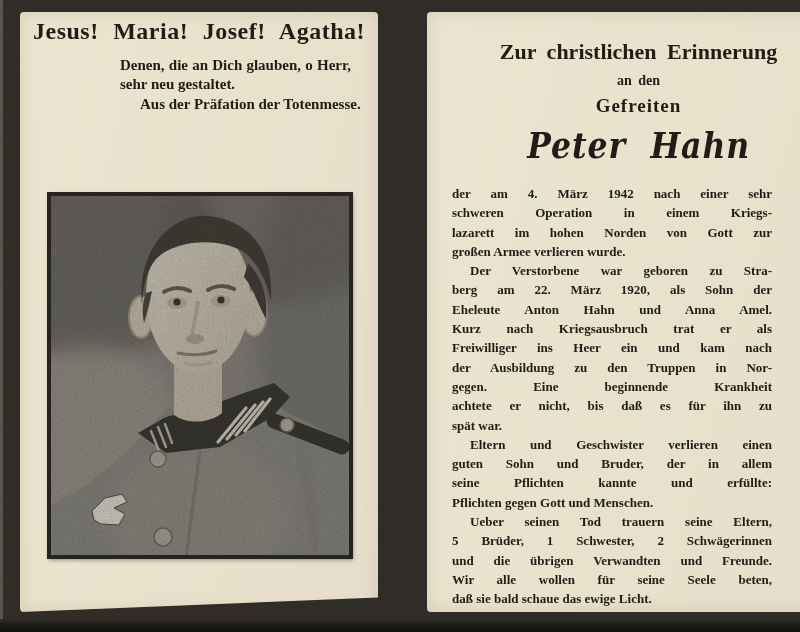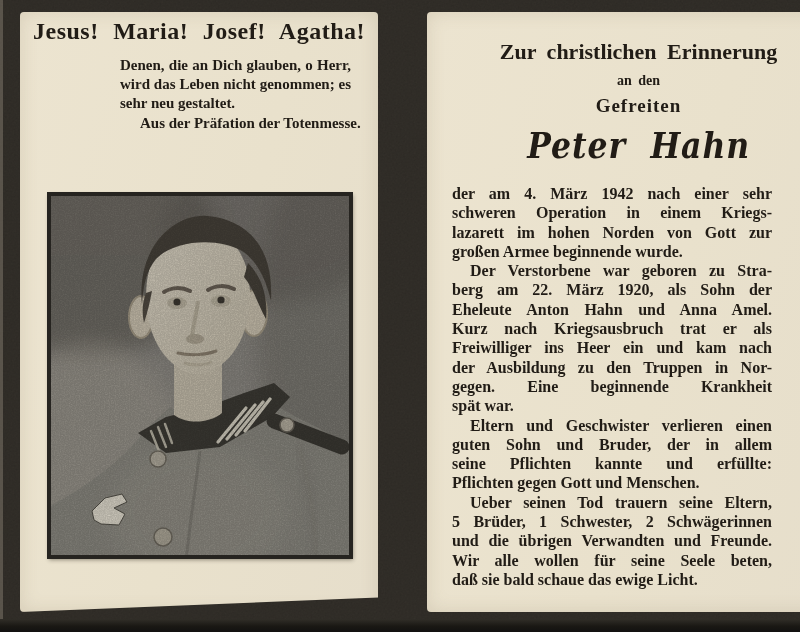--- a/index.html
+++ b/index.html
@@ -48,21 +48,21 @@
   .memorial-header { text-align:center; font-weight:bold; }
   .h-line1 { margin-top:27px; font-size:22px; word-spacing:5px; }
   .h-line2 { margin-top:8px;  font-size:14px; word-spacing:3px; }
   .h-rank  { margin-top:6px;  font-size:19px; letter-spacing:1px; }
   .h-name  { margin-top:8px;  font-size:35px; letter-spacing:1px; word-spacing:14px;
              font-family:"DejaVu Serif", serif;font-style:italic; }
   .h-name .squeeze { display:inline-block; transform:scaleX(.9); transform-origin:center; }
 
   .body-text {
     position:absolute; left:25px; top:172px; width:320px;
-    font-size:16px; font-weight:bold; line-height:19.3px;
+    font-size:13px; font-weight:bold; line-height:19.3px;
   }
 
   
   .tline { text-align:justify; text-align-last:justify; }
   .tline.end { text-align-last:left; }
   .tline.indent { text-indent:18px; }
 </style>
 </head>
 <body>
 
@@ -75,21 +75,20 @@
 </svg>
 
 <div class="scan-left-edge"></div>
 <div class="scan-bottom-edge"></div>
 
 <div class="panel panel-left">
   <div class="invocation">Jesus! Maria! Josef! Agatha!</div>
 
   <div class="quote">
       <div class="tline">Denen, die an Dich glauben, o Herr,</div>
-      <div class="tline">wird das Leben nicht genommen; es</div>
       <div class="tline end">sehr neu gestaltet.</div>
     </div>
 
   <div class="attribution">Aus der Präfation der Totenmesse.</div>
 
   <div class="photo-wrap">
     <svg width="304" height="365" viewBox="0 0 304 365">
       <defs>
         <filter id="soft">
             <feGaussianBlur stdDeviation="10"></feGaussianBlur>
@@ -178,28 +177,29 @@
     <div class="h-rank">Gefreiten</div>
     <div class="h-name">
       <span class="squeeze">Peter Hahn</span>
     </div>
   </div>
 
   <div class="body-text">
       <div class="tline">der am 4. März 1942 nach einer sehr</div>
       <div class="tline">schweren Operation in einem Kriegs-</div>
       <div class="tline">lazarett im hohen Norden von Gott zur</div>
-      <div class="tline end">großen Armee beginnende wurde.</div>
+      <div class="tline end">großen Armee verlieren wurde.</div>
       <div class="tline indent">Der Verstorbene war geboren zu Stra-</div>
       <div class="tline">berg am 22. März 1920, als Sohn der</div>
       <div class="tline">Eheleute Anton Hahn und Anna Amel.</div>
       <div class="tline">Kurz nach Kriegsausbruch trat er als</div>
       <div class="tline">Freiwilliger ins Heer ein und kam nach</div>
       <div class="tline">der Ausbildung zu den Truppen in Nor-</div>
       <div class="tline">gegen. Eine beginnende Krankheit</div>
+      <div class="tline">achtete er nicht, bis daß es für ihn zu</div>
       <div class="tline end">spät war.</div>
       <div class="tline indent">Eltern und Geschwister verlieren einen</div>
       <div class="tline">guten Sohn und Bruder, der in allem</div>
       <div class="tline">seine Pflichten kannte und erfüllte:</div>
       <div class="tline end">Pflichten gegen Gott und Menschen.</div>
       <div class="tline indent">Ueber seinen Tod trauern seine Eltern,</div>
       <div class="tline">5 Brüder, 1 Schwester, 2 Schwägerinnen</div>
       <div class="tline">und die übrigen Verwandten und Freunde.</div>
       <div class="tline">Wir alle wollen für seine Seele beten,</div>
       <div class="tline end">daß sie bald schaue das ewige Licht.</div>

